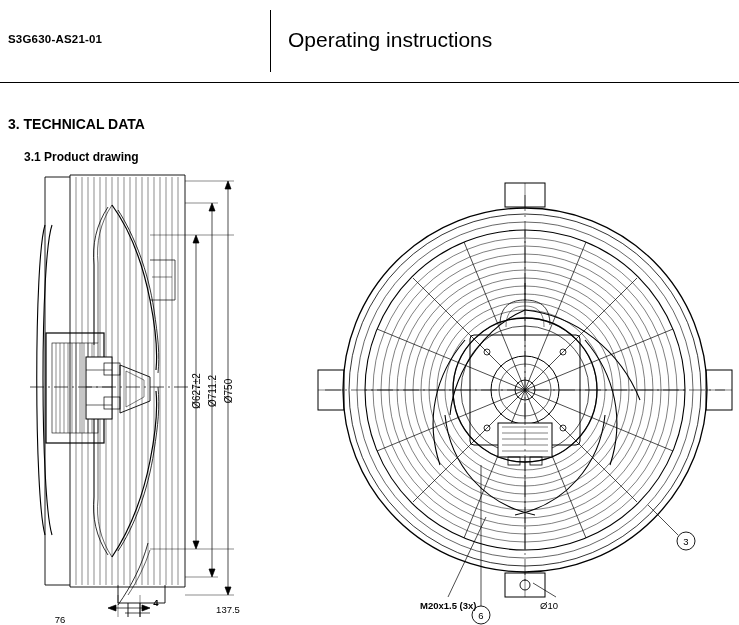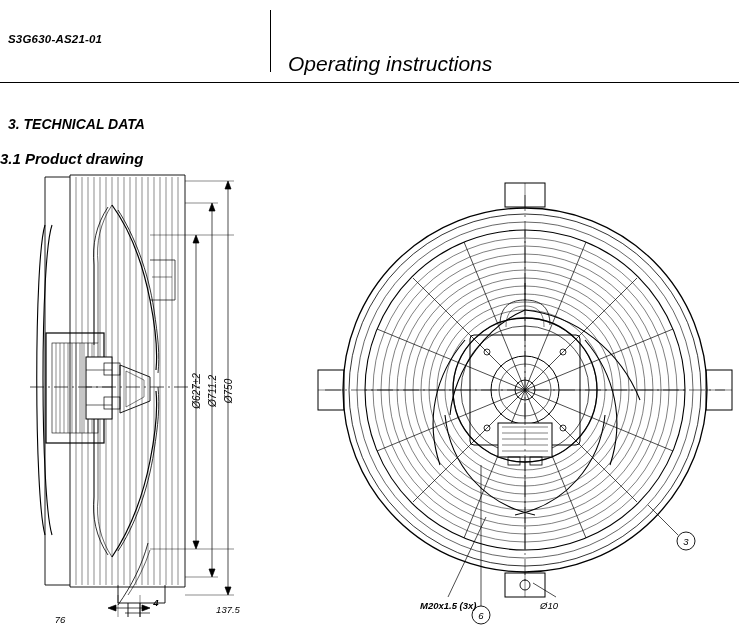--- a/index.html
+++ b/index.html
@@ -12,21 +12,20 @@
     height: 625px;
     overflow: hidden;
     font-family: "Liberation Sans", sans-serif;
     color: #000000;
     position: relative;
   }
   .page {
     position: relative;
     width: 680px;
     height: 625px;
-    font-style: italic;
   }
 
   
   .header {
     position: absolute;
     left: 0;
     top: 0;
     width: 739px;
     height: 82px;
   }
@@ -55,37 +54,36 @@
     letter-spacing: 0.2px;
     white-space: nowrap;
   }
   .doc-title {
     position: absolute;
     left: 288px;
     top: 28px;
     font-size: 21px;
     font-weight: normal;
     white-space: nowrap;
-    margin-top: 24px;
   }
 
   
   .sec-title {
     position: absolute;
     left: 8px;
     top: 116px;
     font-size: 14px;
     font-weight: bold;
     white-space: nowrap;
   }
   .sub-title {
     position: absolute;
-    left: 0;
+    left: 24px;
     top: 150px;
-    font-size: 15px;
+    font-size: 12px;
     font-weight: bold;
     white-space: nowrap;
   }
 
   
   .drawing-area {
     position: absolute;
     left: 0;
     top: 165px;
     width: 739px;

